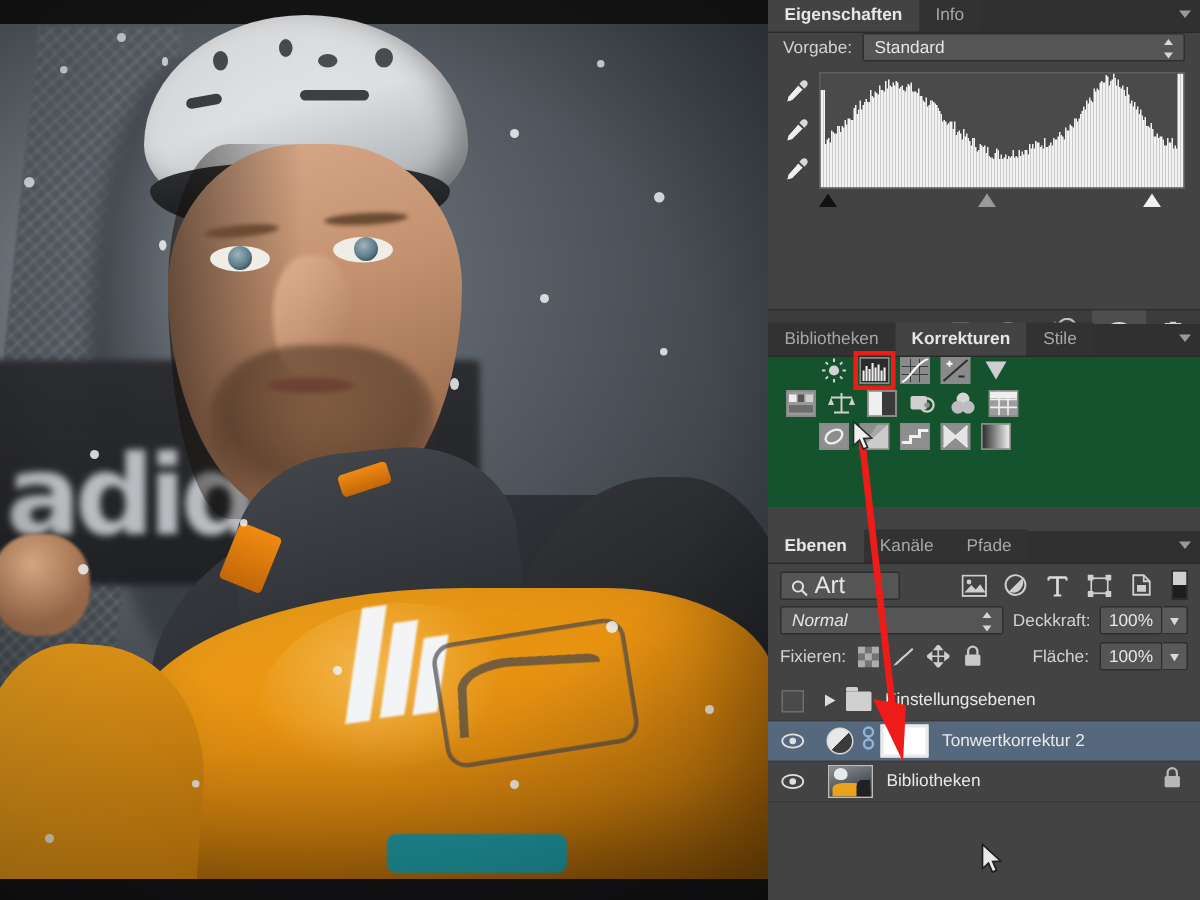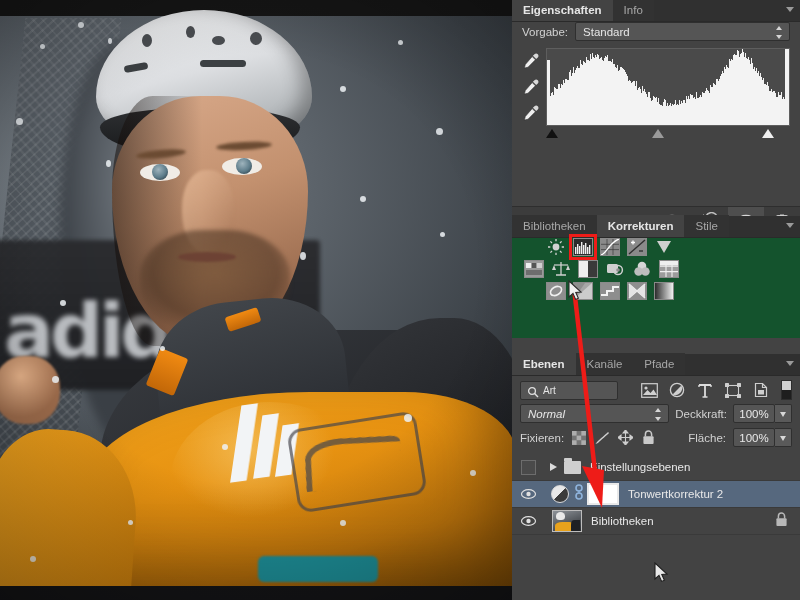--- a/index.html
+++ b/index.html
@@ -249,22 +249,22 @@
     width:20px;height:18px; display:flex;align-items:center;justify-content:center;
     position:relative;
   }
   .adj-ico.boxed { background:#8a8a8a; }
   .adj-ico.highlight { outline:3px solid #ee1c18; outline-offset:1px; }
 
   
   #layers { position:absolute; left:0; top:354px; width:288px; height:246px; background:#434343; }
   .lay-tools { display:flex; align-items:center; padding:4px 8px 2px 8px; gap:0; }
   .filter-sel {
-    width:98px;height:19px;background:#555;border:1px solid #2f2f2f;border-radius:2px;
-    position:relative;color:#e6e6e6;font-size:10px;line-height:18px;padding-left:22px;
+    width:80px;height:19px;background:#555;border:1px solid #2f2f2f;border-radius:2px;
+    position:relative;color:#e6e6e6;font-size:16px;line-height:18px;padding-left:22px;
   }
   .filter-sel .mag { position:absolute; left:6px; top:4px; }
   .lay-tool-ico { width:28px;height:20px;display:flex;align-items:center;justify-content:center; }
   .lay-swatch { width:11px;height:20px;margin-left:6px;
     background:linear-gradient(180deg,#cfcfcf 0 50%, #1e1e1e 50% 100%); border:1px solid #2d2d2d;}
   .blend-row { display:flex;align-items:center;padding:2px 8px 4px 8px; gap:6px; }
   .blend-sel { flex:1;font-style:italic; }
   .num-field {
     width:42px;height:19px;background:#555;border:1px solid #2f2f2f;border-radius:2px;
     color:#e8e8e8;font-size:11.5px;line-height:18px;text-align:center;

